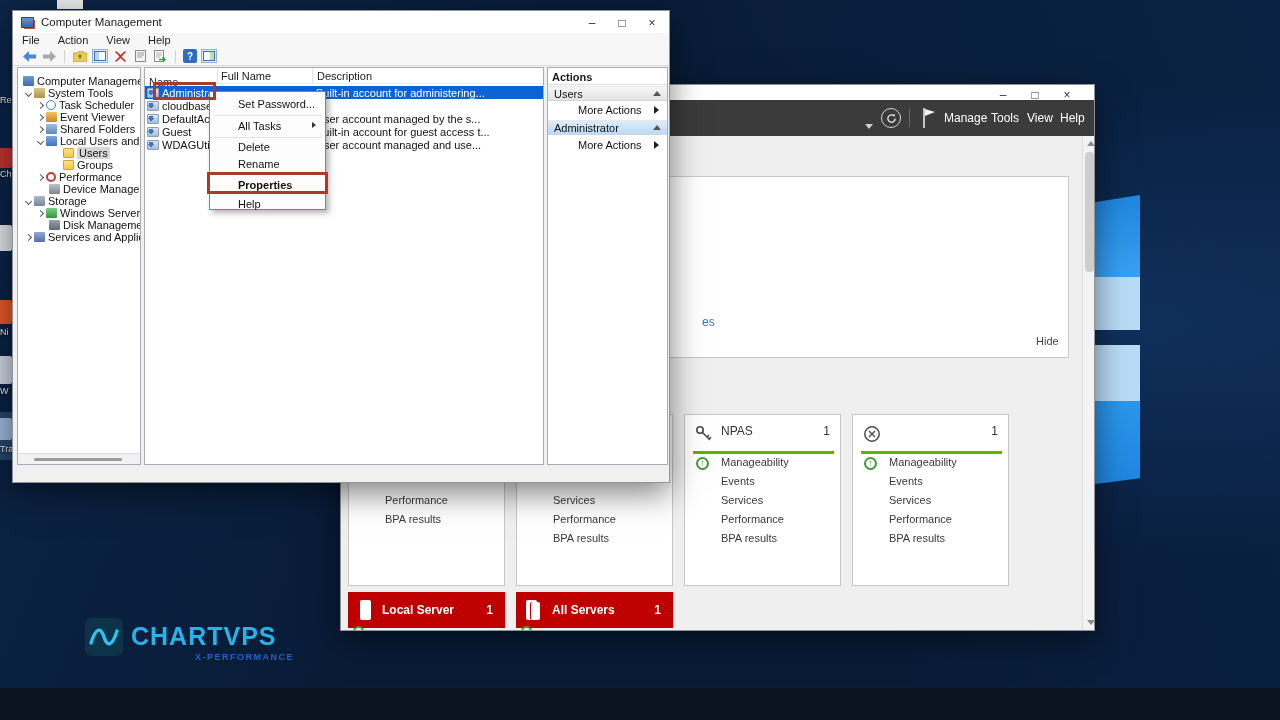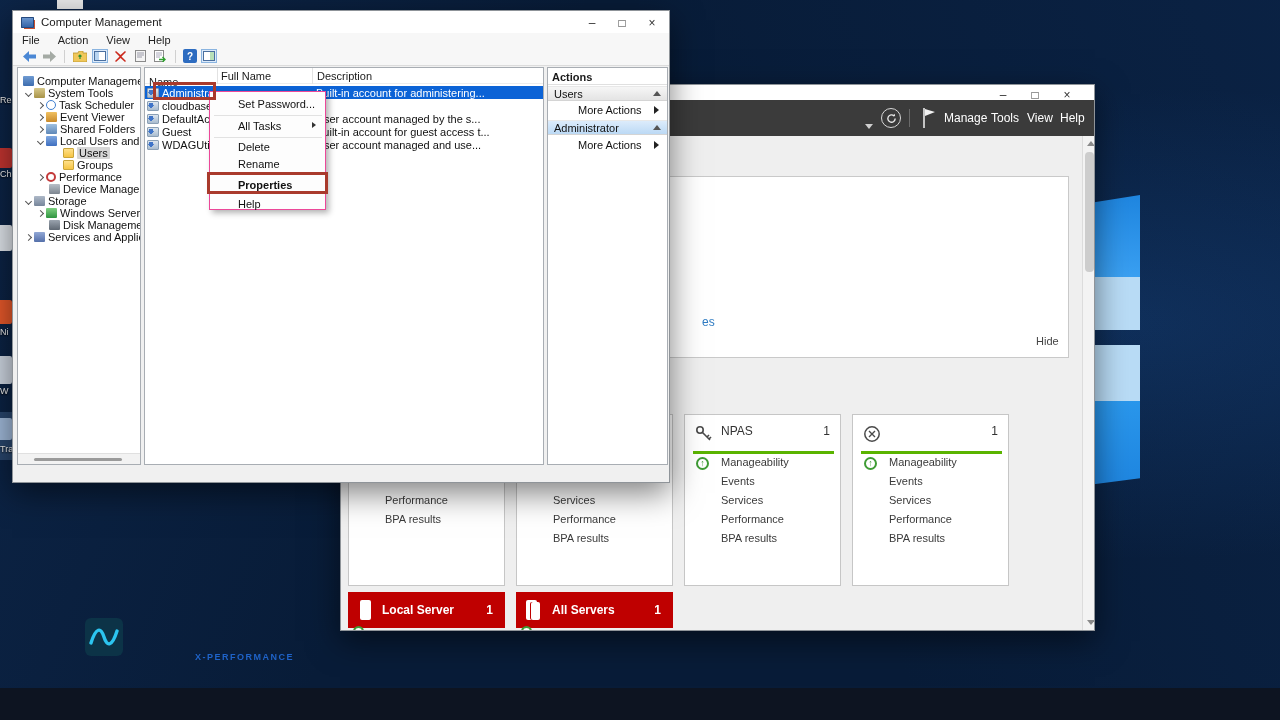--- a/index.html
+++ b/index.html
@@ -119,20 +119,21 @@
   </div>
   <div class="sc-label" style="top:444px;width:18px;">Tra</div>
   <div class="abs" style="left:57px;top:0;width:26px;height:9px;background:#e9e9e9;"></div>
 
   <div class="abs" style="left:85px;top:616px;width:220px;height:50px;">
     <div class="abs" style="left:0;top:2px;width:38px;height:38px;background:#0c3347;border-radius:6px;display:flex;align-items:center;justify-content:center;">
       <svg width="30" height="24" viewBox="0 0 30 24">
           <path d="M2 18 C7 2, 12 2, 15 12 C18 22, 23 22, 28 6" fill="none" stroke="#2cc4f0" stroke-width="3.4" stroke-linecap="round"></path>
         </svg>
     </div>
+    <div class="abs cv-brand" style="left:46px;top:6px;">CHARTVPS</div>
     <div class="abs cv-tag" style="left:110px;top:36px;">X-PERFORMANCE</div>
   </div>
 
   <div class="win" id="sm" style="left:340px;top:84px;width:755px;height:547px;overflow:hidden;">
     <div class="abs titlebar"></div>
     <div class="abs" style="right:76px;top:0;"><span class="ctl">–</span></div>
     <div class="abs" style="right:44px;top:0;"><span class="ctl">□</span></div>
     <div class="abs" style="right:12px;top:0;"><span class="ctl">×</span></div>
 
     <div class="abs smband">

